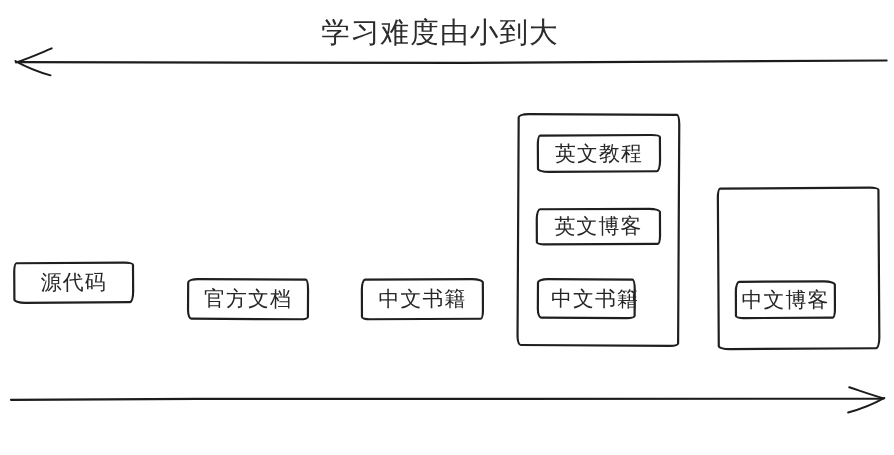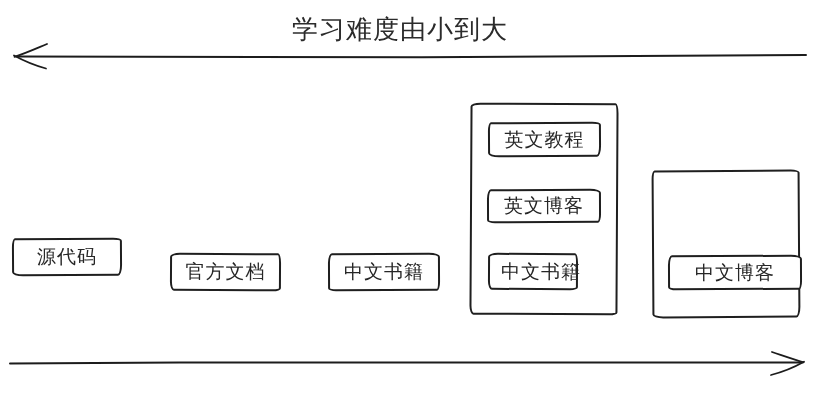--- a/index.html
+++ b/index.html
@@ -87,21 +87,21 @@
     <span>英文教程</span>
   </div>
 
   <div class="sketch-box w2" style="left:488px; top:253px; width:90px; height:37px;padding-left:16px;">
     <span>中文书籍</span>
   </div>
 
   <div class="group-box w1" style="left:652px; top:170px; width:148px; height:148px;"></div>
 
 
-  <div class="sketch-box w3" style="left:668px; top:255px; width:134px; height:35px;">
+  <div class="sketch-box w3" style="left:668px; top:255px; width:92px; height:35px;">
     <span>中文博客</span>
   </div>
 
   <svg class="arrow-svg" style="top:345px;" width="813" height="40" viewBox="0 0 813 40">
     <path d="M 10,18.5 C 280,16.5 560,17.5 802,17.5" fill="none" stroke="#1c1c1c" stroke-width="2" stroke-linecap="round"></path>
     <path d="M 772,7 C 784,11 794,14.5 803.5,17.3" fill="none" stroke="#1c1c1c" stroke-width="1.8" stroke-linecap="round"></path>
     <path d="M 804,16.8 C 793,23 783,27 771,30" fill="none" stroke="#1c1c1c" stroke-width="1.8" stroke-linecap="round"></path>
   </svg>
 
 

